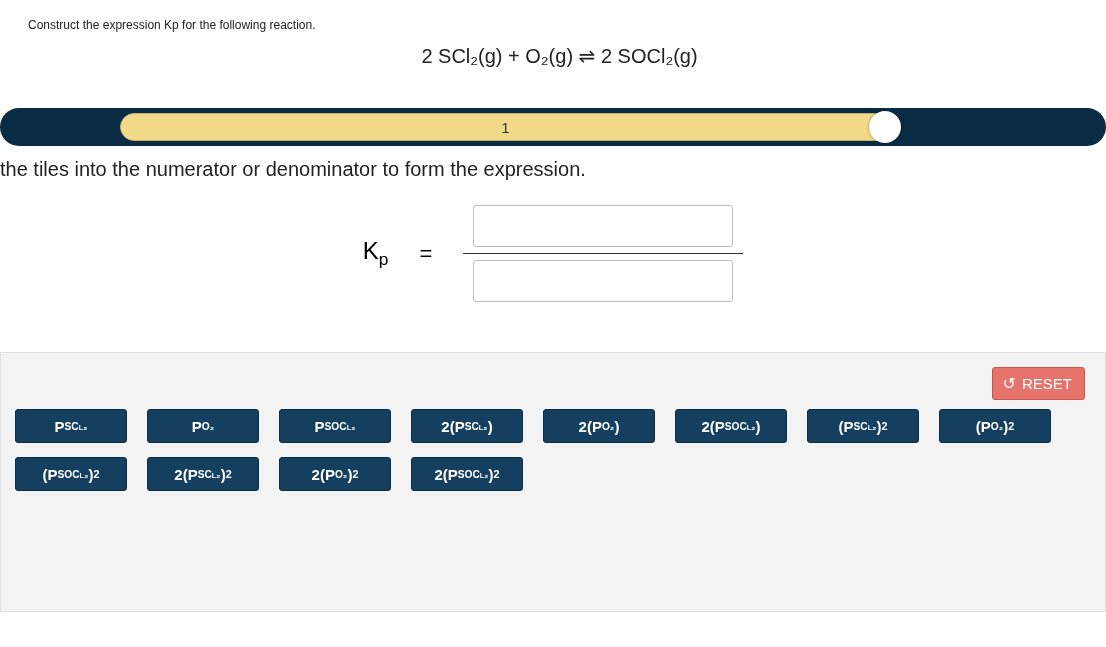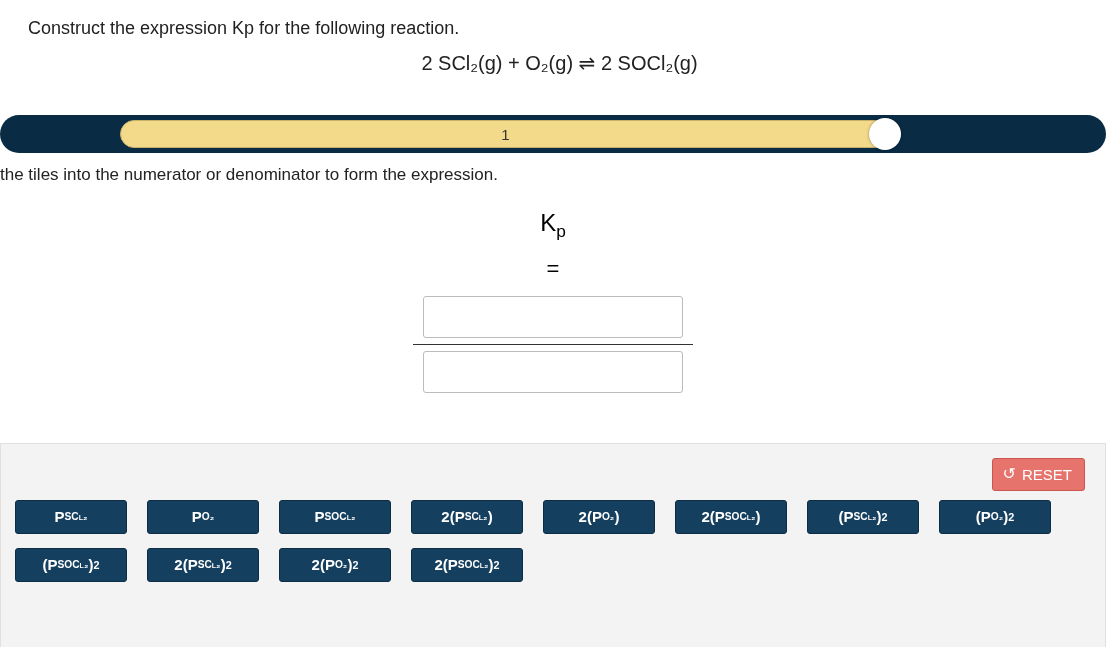--- a/index.html
+++ b/index.html
@@ -5,21 +5,21 @@
   * { box-sizing: border-box; margin: 0; padding: 0; }
   body {
     font-family: Arial, Helvetica, sans-serif;
     background: #fff;
     width: 1106px;
     height: 647px;
     overflow: hidden;
     position: relative;
   }
   .prompt {
-    font-size: 18px;
+    font-size: 12px;
     color: #222;
     padding: 18px 0 0 28px;
   }
   .reaction {
     font-size: 20px;
     color: #222;
     text-align: center;
     margin-top: 12px;
     margin-left: 13px;
   }
@@ -50,31 +50,30 @@
     position: absolute;
     right: 205px;
     top: 3px;
     width: 32px;
     height: 32px;
     background: #fff;
     border-radius: 50%;
     box-shadow: 0 0 3px rgba(0,0,0,0.4);
   }
   .instruction {
-    font-size: 17px;
+    font-size: 20px;
     color: #222;
     padding: 12px 1px 0 0;
   }
   .kp-area {
     margin-top: 24px;
     display: flex;
     align-items: center;
     justify-content: center;
-    gap: 14px;
-    flex-direction: column;
+    gap: 31px;
   }
   .kp-label { font-size: 24px; }
   .kp-label .ps { font-size: 0.72em; vertical-align: sub; }
   .eq { font-size: 22px; }
   .frac {
     display: flex;
     flex-direction: column;
     align-items: center;
   }
   .slot {

